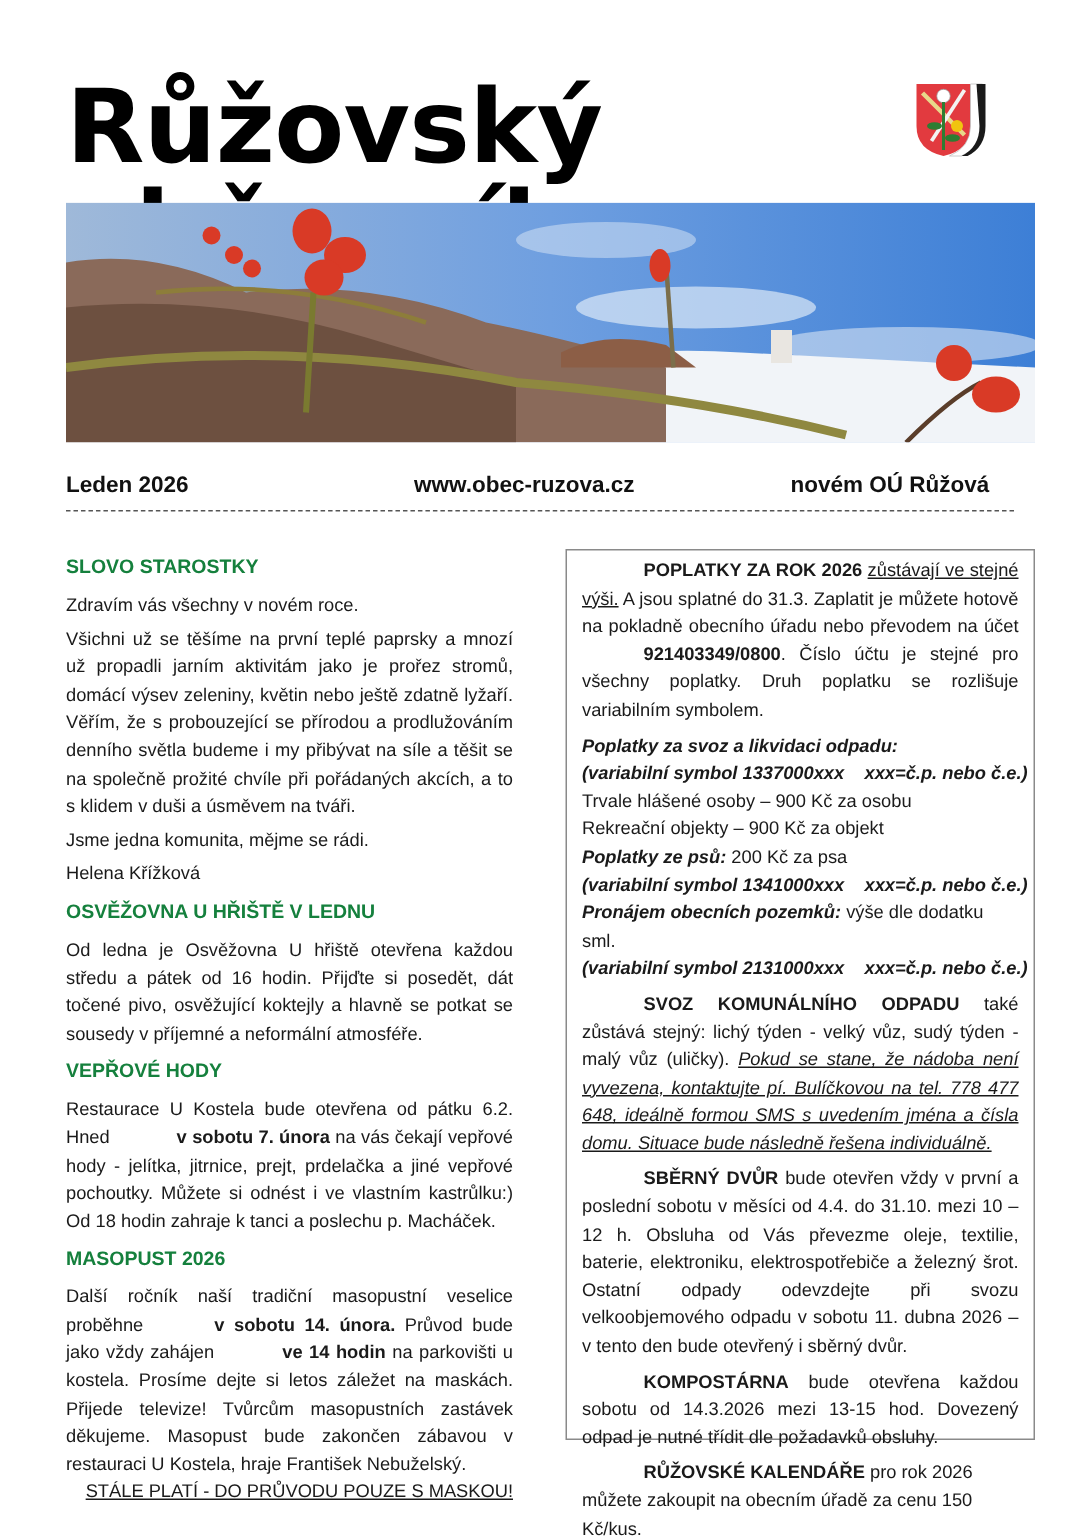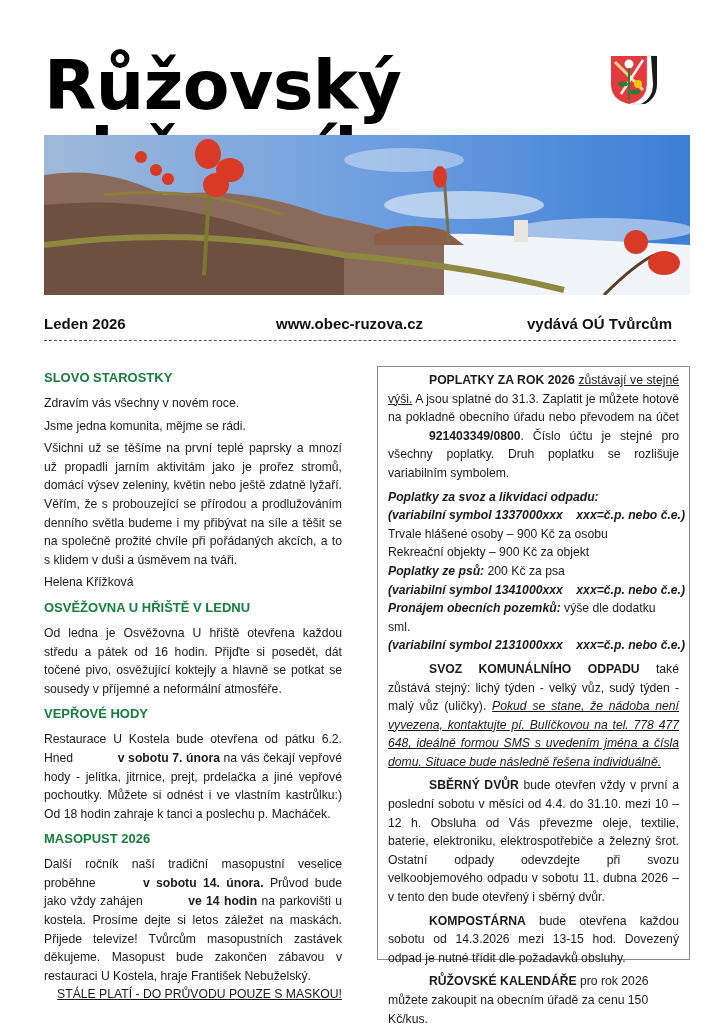--- a/index.html
+++ b/index.html
@@ -77,29 +77,29 @@
     <ellipse cx="112" cy="35" rx="6" ry="6" fill="#d93a26"></ellipse>
     <ellipse cx="124" cy="44" rx="6" ry="6" fill="#d93a26"></ellipse>
     <ellipse cx="396" cy="42" rx="7" ry="11" fill="#d93a26"></ellipse>
     <ellipse cx="592" cy="107" rx="12" ry="12" fill="#d93a26"></ellipse>
     <ellipse cx="620" cy="128" rx="16" ry="12" fill="#d93a26"></ellipse>
   </svg>
 </div>
 
 <div class="meta" style="left:44px;">Leden 2026</div>
 <div class="meta" style="left:258px;margin-left:18px;">www.obec-ruzova.cz</div>
-<div class="meta" style="left:527px;">vydává OÚ Tvůrcům</div>
+<div class="meta" style="left:527px;">novém OÚ Růžová</div>
 <div class="dashes"></div>
 
 <div class="col-left">
   <div class="sec">
     <h2>SLOVO STAROSTKY</h2>
     <p>Zdravím vás všechny v  novém roce.</p>
+    <p>Všichni už se těšíme na první teplé paprsky a mnozí  už propadli jarním aktivitám jako je prořez stromů, domácí výsev zeleniny, květin nebo ještě zdatně lyžaří. Věřím, že  s probouzející se přírodou a prodlužováním denního světla budeme i my přibývat na síle a těšit se na společně prožité chvíle při pořádaných akcích, a to s klidem v duši a úsměvem na tváři.</p>
     <p>Jsme jedna komunita, mějme se rádi.</p>
-    <p>Všichni už se těšíme na první teplé paprsky a mnozí  už propadli jarním aktivitám jako je prořez stromů, domácí výsev zeleniny, květin nebo ještě zdatně lyžaří. Věřím, že  s probouzející se přírodou a prodlužováním denního světla budeme i my přibývat na síle a těšit se na společně prožité chvíle při pořádaných akcích, a to s klidem v duši a úsměvem na tváři.</p>
     <p class="sig">Helena Křížková</p>
   </div>
   <div class="sec">
     <h2>OSVĚŽOVNA U HŘIŠTĚ V LEDNU</h2>
     <p>Od ledna je Osvěžovna U hřiště otevřena každou středu a pátek od 16 hodin. Přijďte si posedět, dát točené pivo, osvěžující koktejly a hlavně se potkat se sousedy v příjemné a neformální atmosféře.</p>
   </div>
   <div class="sec">
     <h2>VEPŘOVÉ HODY</h2>
     <p><span>Restaurace U Kostela bude otevřena od pátku 6.2. Hned </span><b>v sobotu 7. února</b><span> na vás čekají vepřové hody - jelítka, jitrnice, prejt, prdelačka a jiné vepřové pochoutky. Můžete si odnést i ve vlastním kastrůlku:) Od 18 hodin zahraje k tanci a poslechu p. Macháček.</span></p>
   </div>

